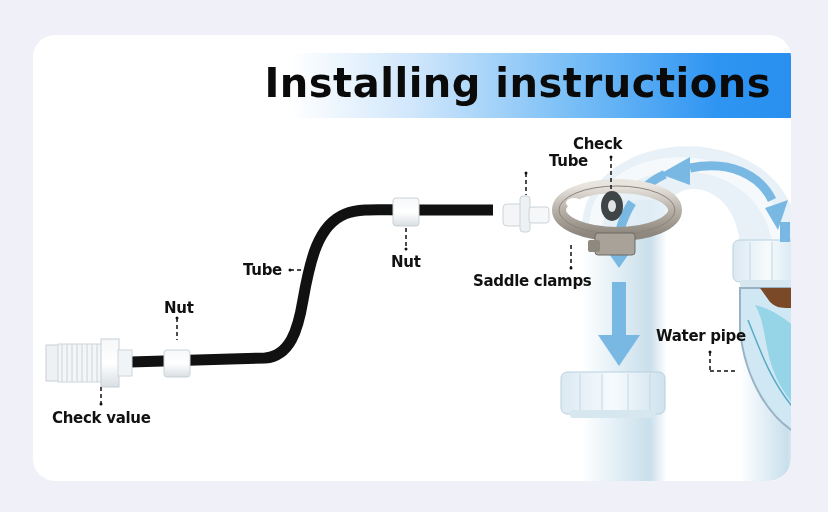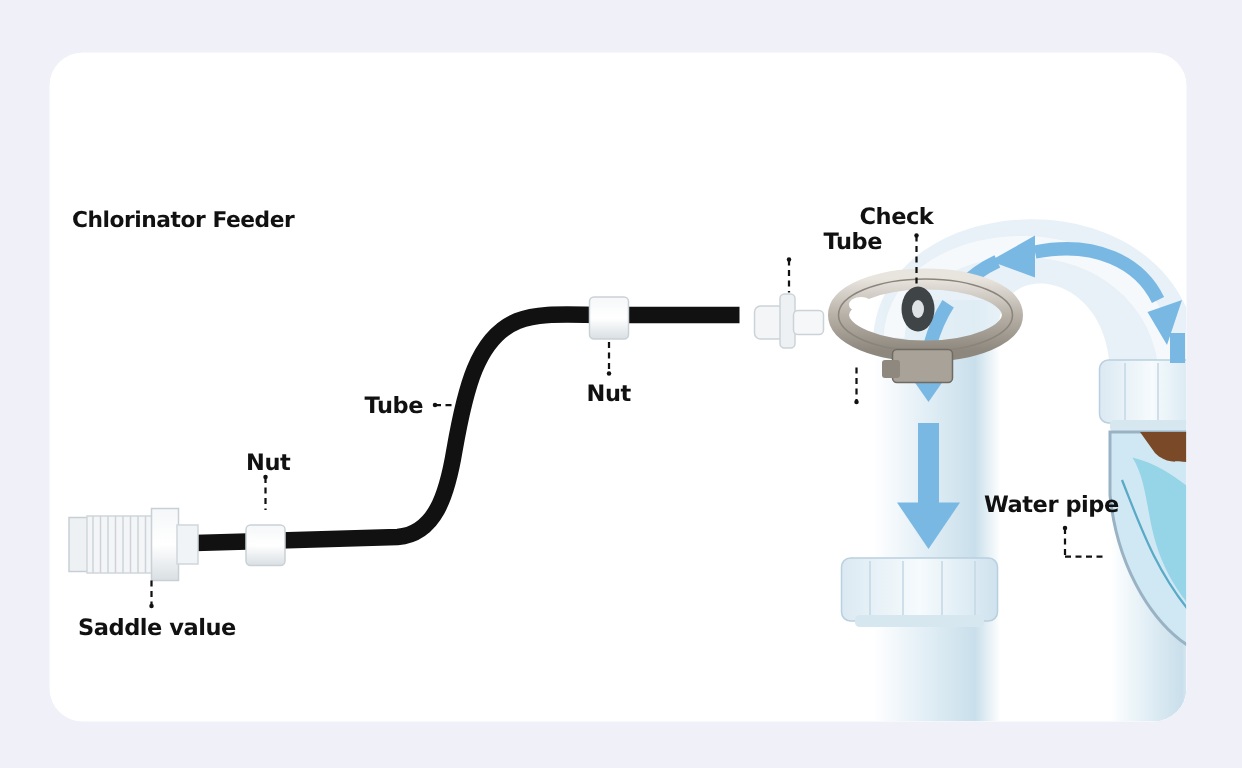--- a/index.html
+++ b/index.html
@@ -158,23 +158,26 @@
           <circle cx="611" cy="157" r="1.5" stroke="none"></circle>
         <line x1="571" y1="245" x2="571" y2="268"></line>
           <circle cx="571" cy="268" r="1.5" stroke="none"></circle>
         <line x1="710" y1="352" x2="710" y2="371"></line>
           <line x1="710" y1="371" x2="737" y2="371"></line>
           <circle cx="710" cy="352" r="1.5" stroke="none"></circle>
       </g>
     </g>
   </svg>
 
+  <div class="banner">
+    <span class="banner-title">Installing instructions</span>
+  </div>
 
-  <span class="lbl subtitle" style="left:15px; top:104px;">Chlorinator Feeder</span>
 
-  <span class="lbl" style="left:19px; top:374px;">Saddle value</span>
+  <span class="lbl" style="left:19px; top:374px;">Check value</span>
   <span class="lbl" style="left:131px; top:264px;">Nut</span>
   <span class="lbl" style="left:210px; top:226px;">Tube</span>
   <span class="lbl" style="left:358px; top:218px;">Nut</span>
   <span class="lbl" style="left:472px; top:117px;margin-left:44px;">Tube</span>
   <span class="lbl" style="left:540px; top:100px;">Check</span>
+  <span class="lbl" style="left:440px; top:237px;">Saddle clamps</span>
   <span class="lbl" style="left:623px; top:292px;">Water pipe</span>
 </div>
 
 </body></html>

